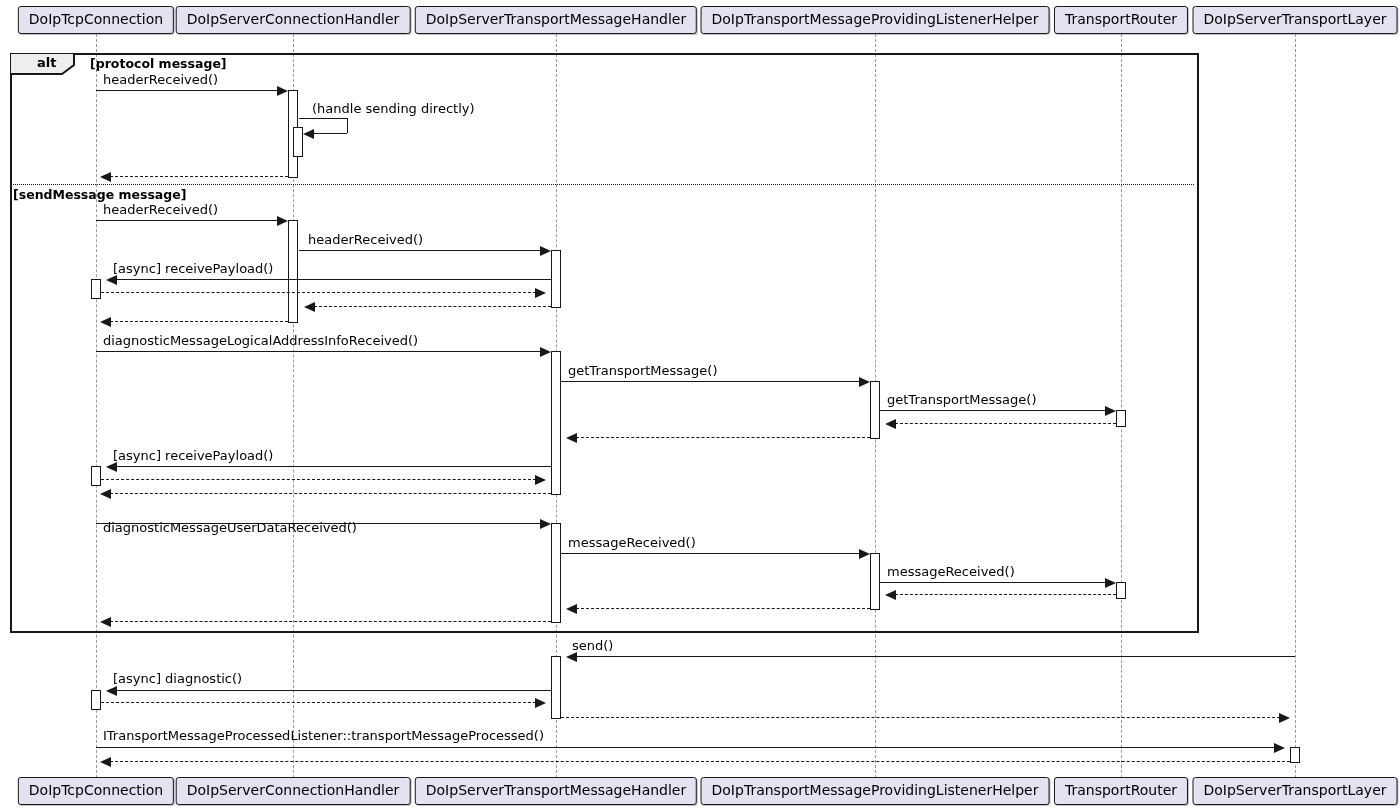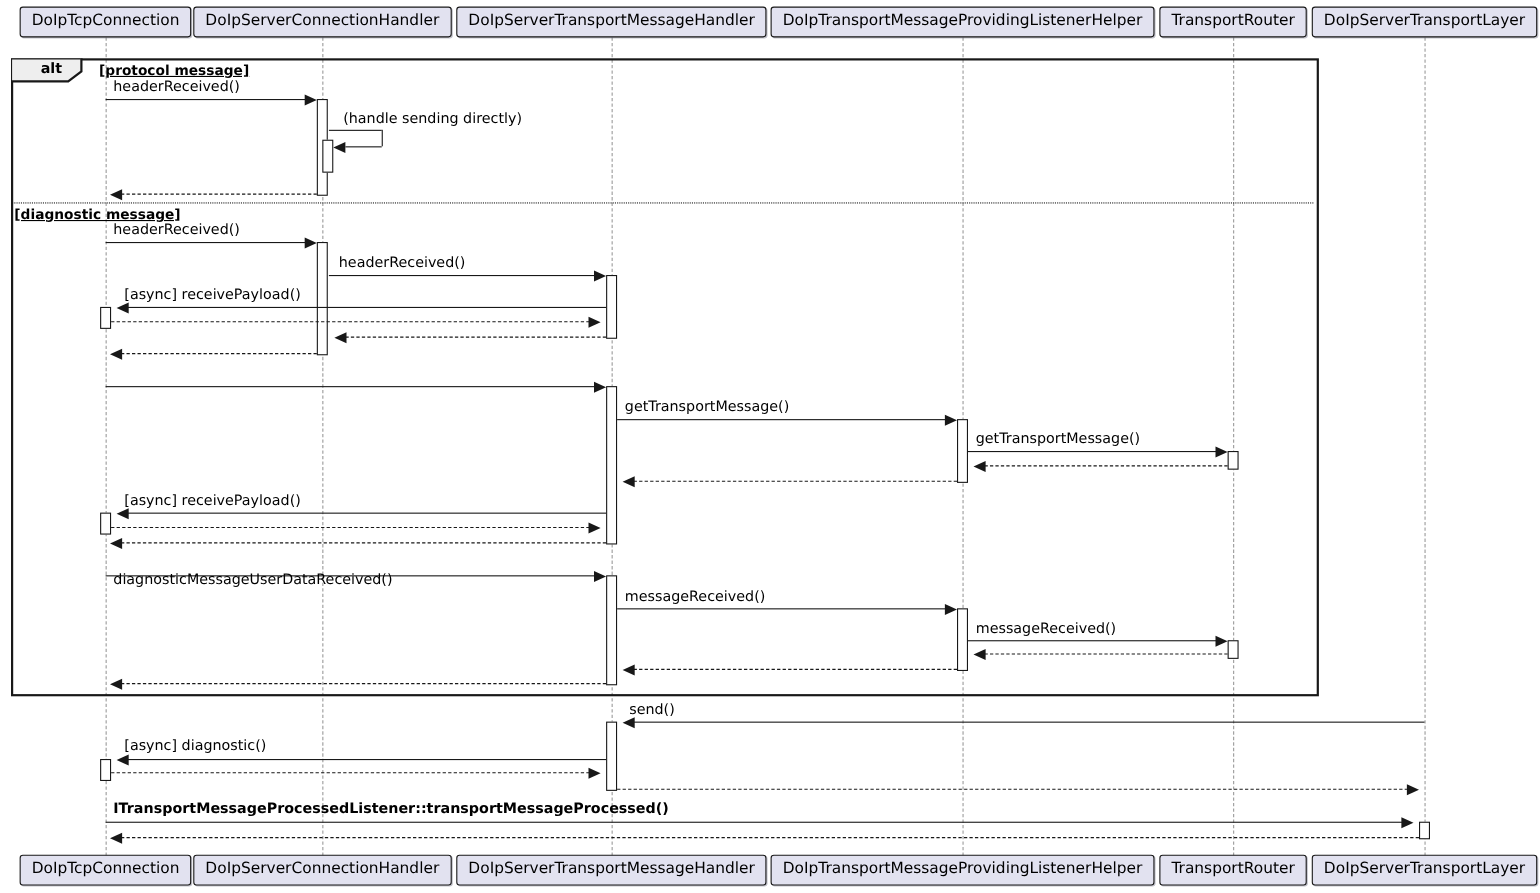--- a/index.html
+++ b/index.html
@@ -43,21 +43,20 @@
     position:absolute;
     font-size:13px;
     font-weight:bold;
     white-space:nowrap;
   }
   .guard-label{
     position:absolute;
     font-size:12.5px;
     font-weight:bold;
     white-space:nowrap;
-    text-decoration:underline;
   }
   .divider{
     position:absolute;
     height:0;
     border-top:1.5px dotted #181818;
   }
   .msg-line{position:absolute;height:0;border-top:1px solid #181818;}
   .msg-line.dashed{border-top-style:dashed;}
   .msg-vline{position:absolute;width:0;border-left:1px solid #181818;}
   .arrow-head{position:absolute;width:0;height:0;border-top:5px solid transparent;border-bottom:5px solid transparent;}
@@ -82,21 +81,21 @@
     <div class="lifeline" style="left: 1295px; top: 34px; height: 744px;"></div>
     <div class="alt-frame" style="left: 10px; top: 53px; width: 1185px; height: 576px;"></div>
     <div class="alt-pentagon" style="left: 10px; top: 53px; width: 66px; height: 23px;">
       <svg width="66" height="23" style="display:block">
         <path d="M0,0 L64,0 L64,12 L52,21 L0,21 Z" fill="#EEEEEE" stroke="#181818" stroke-width="2"></path>
       </svg>
     </div>
     <div class="operator-label" style="left: 37px; top: 55px;">alt</div>
     <div class="guard-label" style="left: 90px; top: 56px;">[protocol message]</div>
     <div class="divider" style="left: 11px; top: 184px; width: 1183px;"></div>
-    <div class="guard-label" style="left: 13px; top: 187px;">[diagnostic message]</div>
+    <div class="guard-label" style="left: 13px; top: 187px;">[sendMessage message]</div>
     <div class="activation" style="left: 288px; top: 90px; height: 86px;"></div>
     <div class="activation" style="left: 293px; top: 127px; height: 28px;"></div>
     <div class="activation" style="left: 288px; top: 220px; height: 101px;"></div>
     <div class="activation" style="left: 551px; top: 250px; height: 56px;"></div>
     <div class="activation" style="left: 91px; top: 279px; height: 18px;"></div>
     <div class="activation" style="left: 551px; top: 351px; height: 142px;"></div>
     <div class="activation" style="left: 870px; top: 381px; height: 56px;"></div>
     <div class="activation" style="left: 1116px; top: 410px; height: 15px;"></div>
     <div class="activation" style="left: 91px; top: 466px; height: 18px;"></div>
     <div class="activation" style="left: 551px; top: 523px; height: 98px;"></div>
@@ -125,20 +124,21 @@
     <div class="arrow-head l" style="left: 106px; top: 275px;"></div>
     <div class="msg-label" style="left: 113px; top: 262px;">[async] receivePayload()</div>
     <div class="msg-line dashed" style="left: 101px; top: 292px; width: 435px;"></div>
     <div class="arrow-head r" style="left: 535px; top: 288px;"></div>
     <div class="msg-line dashed" style="left: 314px; top: 306px; width: 237px;"></div>
     <div class="arrow-head l" style="left: 304px; top: 302px;"></div>
     <div class="msg-line dashed" style="left: 110px; top: 321px; width: 178px;"></div>
     <div class="arrow-head l" style="left: 100px; top: 317px;"></div>
     <div class="msg-line" style="left: 96px; top: 351px; width: 445px;"></div>
     <div class="arrow-head r" style="left: 540px; top: 347px;"></div>
+    <div class="msg-label" style="left: 103px; top: 334px;">diagnosticMessageLogicalAddressInfoReceived()</div>
     <div class="msg-line" style="left: 561px; top: 381px; width: 299px;"></div>
     <div class="arrow-head r" style="left: 859px; top: 377px;"></div>
     <div class="msg-label" style="left: 568px; top: 364px;">getTransportMessage()</div>
     <div class="msg-line" style="left: 880px; top: 410px; width: 226px;"></div>
     <div class="arrow-head r" style="left: 1105px; top: 406px;"></div>
     <div class="msg-label" style="left: 887px; top: 393px;">getTransportMessage()</div>
     <div class="msg-line dashed" style="left: 895px; top: 423px; width: 221px;"></div>
     <div class="arrow-head l" style="left: 885px; top: 419px;"></div>
     <div class="msg-line dashed" style="left: 576px; top: 437px; width: 294px;"></div>
     <div class="arrow-head l" style="left: 566px; top: 433px;"></div>
@@ -169,21 +169,21 @@
     <div class="msg-label" style="left: 572px; top: 639px;">send()</div>
     <div class="msg-line" style="left: 116px; top: 690px; width: 435px;"></div>
     <div class="arrow-head l" style="left: 106px; top: 686px;"></div>
     <div class="msg-label" style="left: 113px; top: 672px;">[async] diagnostic()</div>
     <div class="msg-line dashed" style="left: 101px; top: 702px; width: 435px;"></div>
     <div class="arrow-head r" style="left: 535px; top: 698px;"></div>
     <div class="msg-line dashed" style="left: 561px; top: 717px; width: 719px;"></div>
     <div class="arrow-head r" style="left: 1279px; top: 713px;"></div>
     <div class="msg-line" style="left: 96px; top: 747px; width: 1179px;"></div>
     <div class="arrow-head r" style="left: 1274px; top: 743px;"></div>
-    <div class="msg-label" style="left: 103px; top: 729px; font-weight: bold;">ITransportMessageProcessedListener::transportMessageProcessed()</div>
+    <div class="msg-label" style="left: 103px; top: 729px;">ITransportMessageProcessedListener::transportMessageProcessed()</div>
     <div class="msg-line dashed" style="left: 110px; top: 761px; width: 1180px;"></div>
     <div class="arrow-head l" style="left: 100px; top: 757px;"></div>
     <div class="participant" style="left: 96px; top: 6px;">DoIpTcpConnection</div>
     <div class="participant" style="left: 96px; top: 777px;">DoIpTcpConnection</div>
     <div class="participant" style="left: 293px; top: 6px;">DoIpServerConnectionHandler</div>
     <div class="participant" style="left: 293px; top: 777px;">DoIpServerConnectionHandler</div>
     <div class="participant" style="left: 556px; top: 6px;">DoIpServerTransportMessageHandler</div>
     <div class="participant" style="left: 556px; top: 777px;">DoIpServerTransportMessageHandler</div>
     <div class="participant" style="left: 875px; top: 6px;">DoIpTransportMessageProvidingListenerHelper</div>
     <div class="participant" style="left: 875px; top: 777px;">DoIpTransportMessageProvidingListenerHelper</div>

